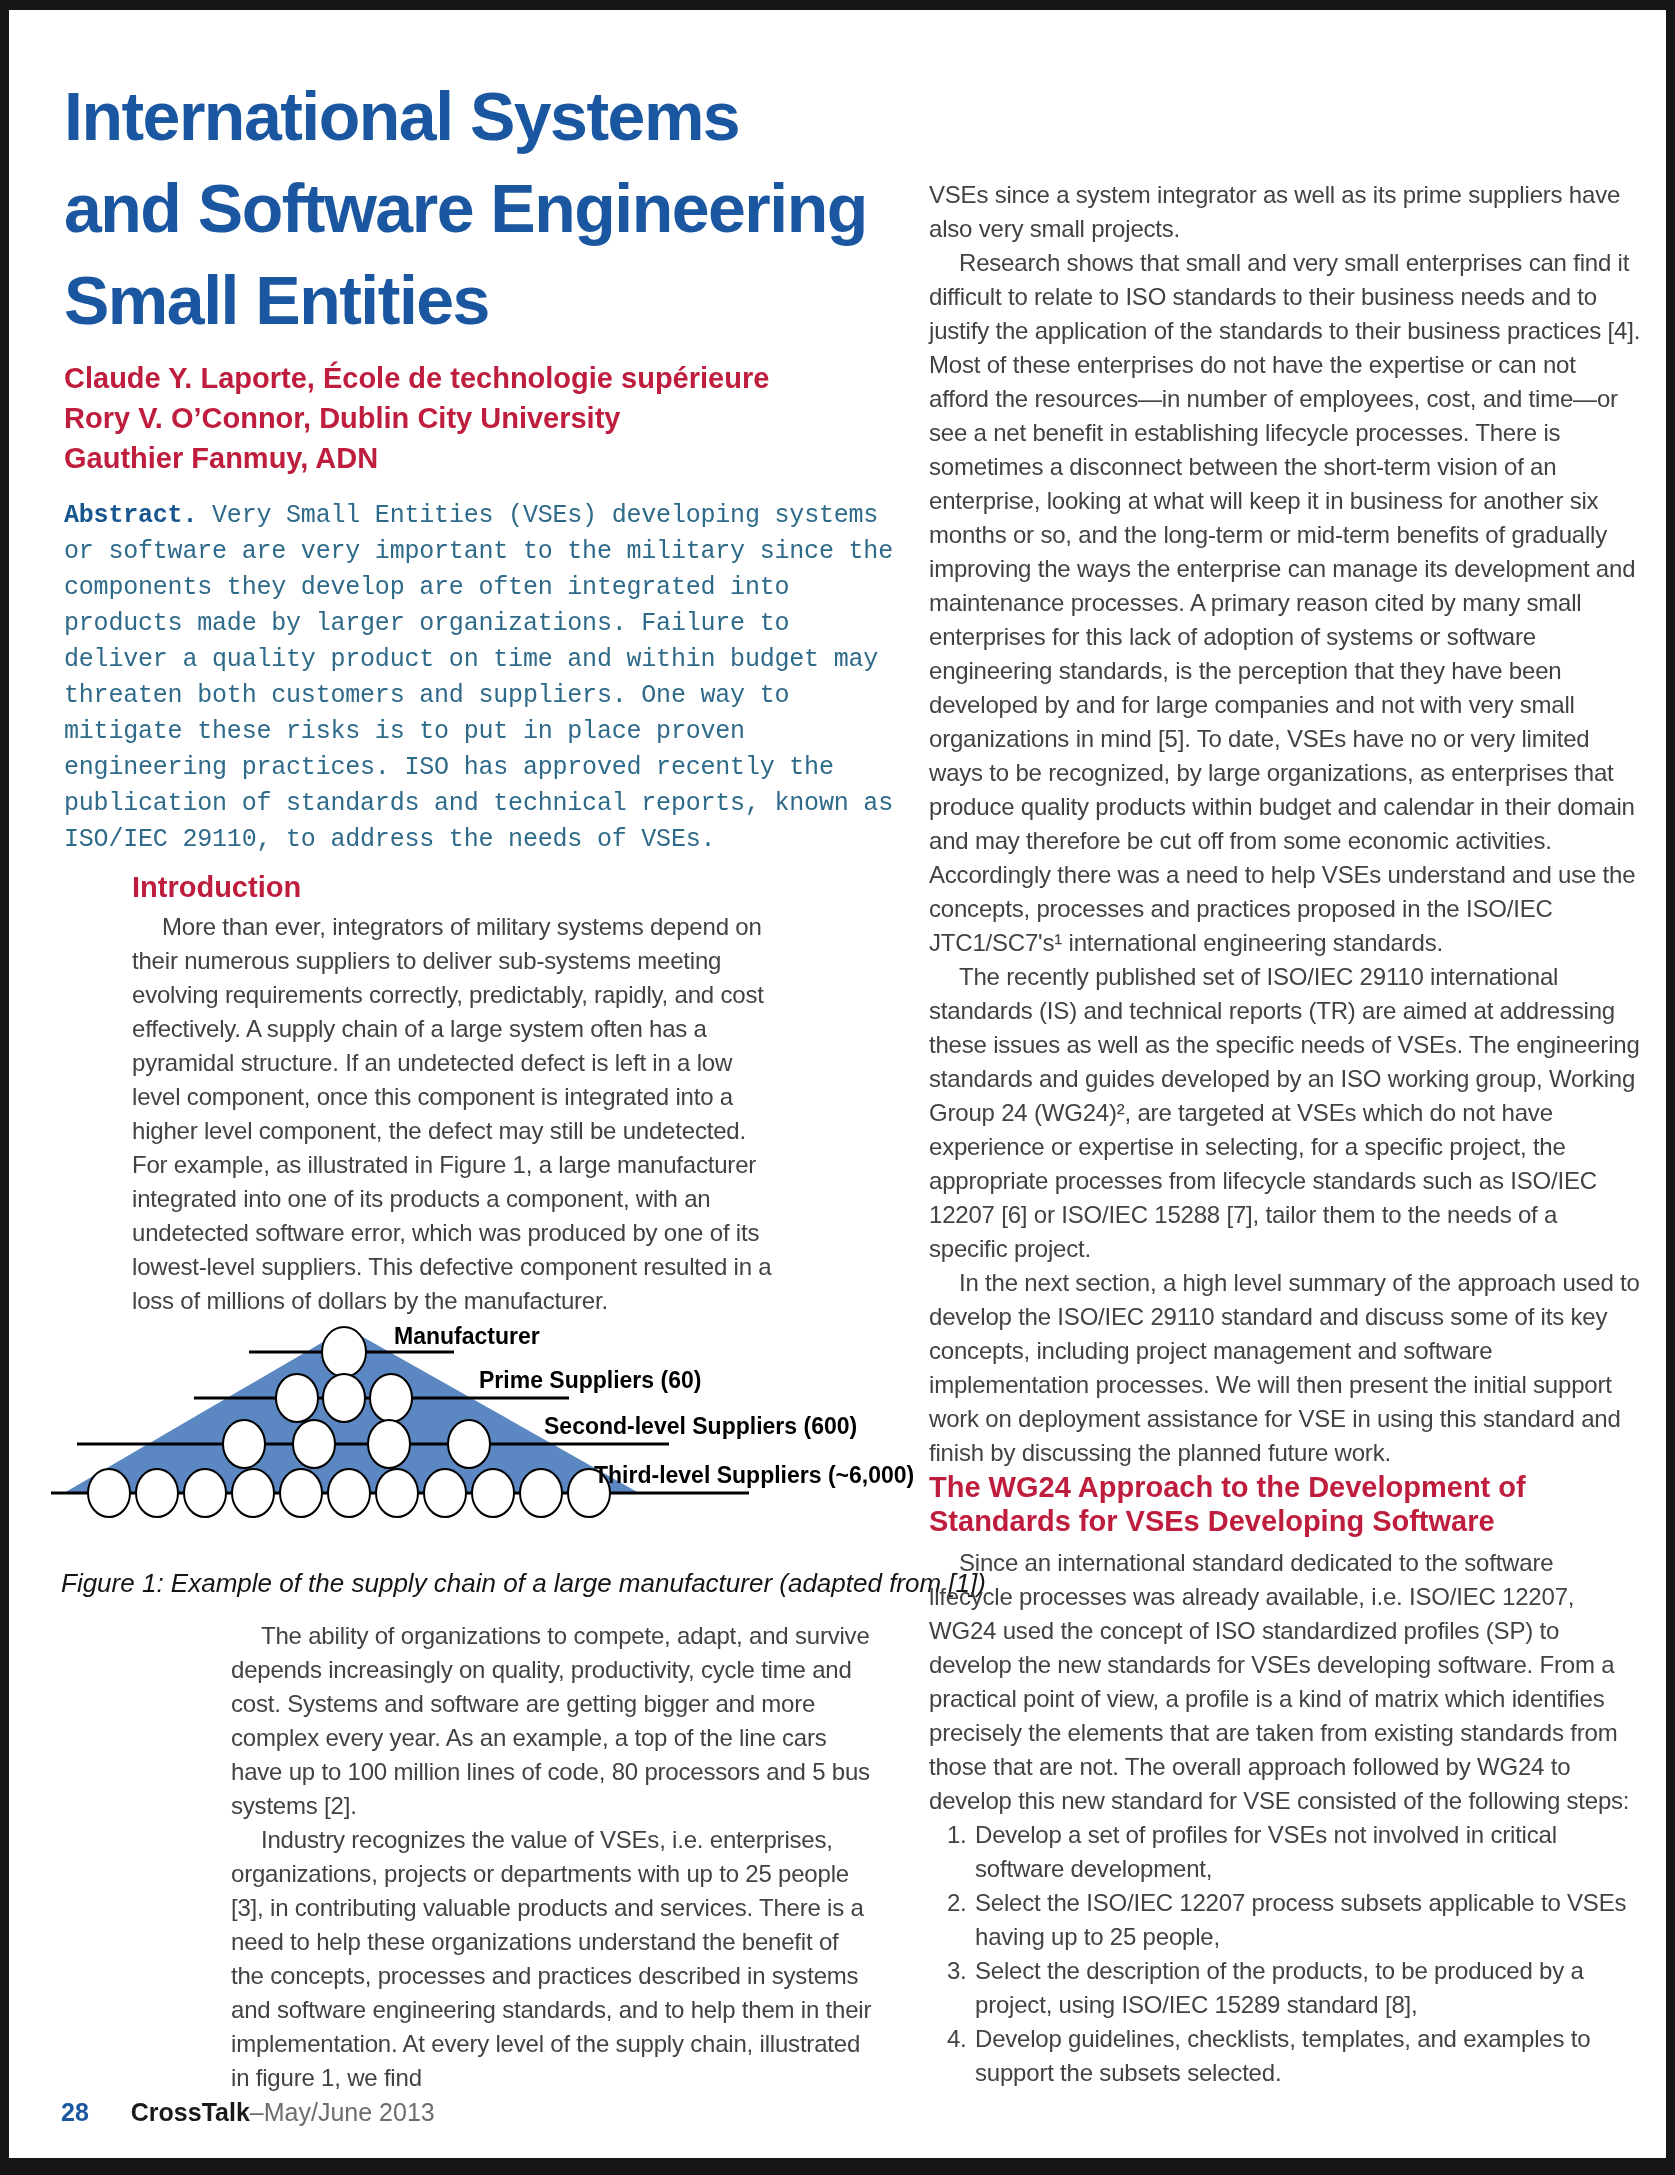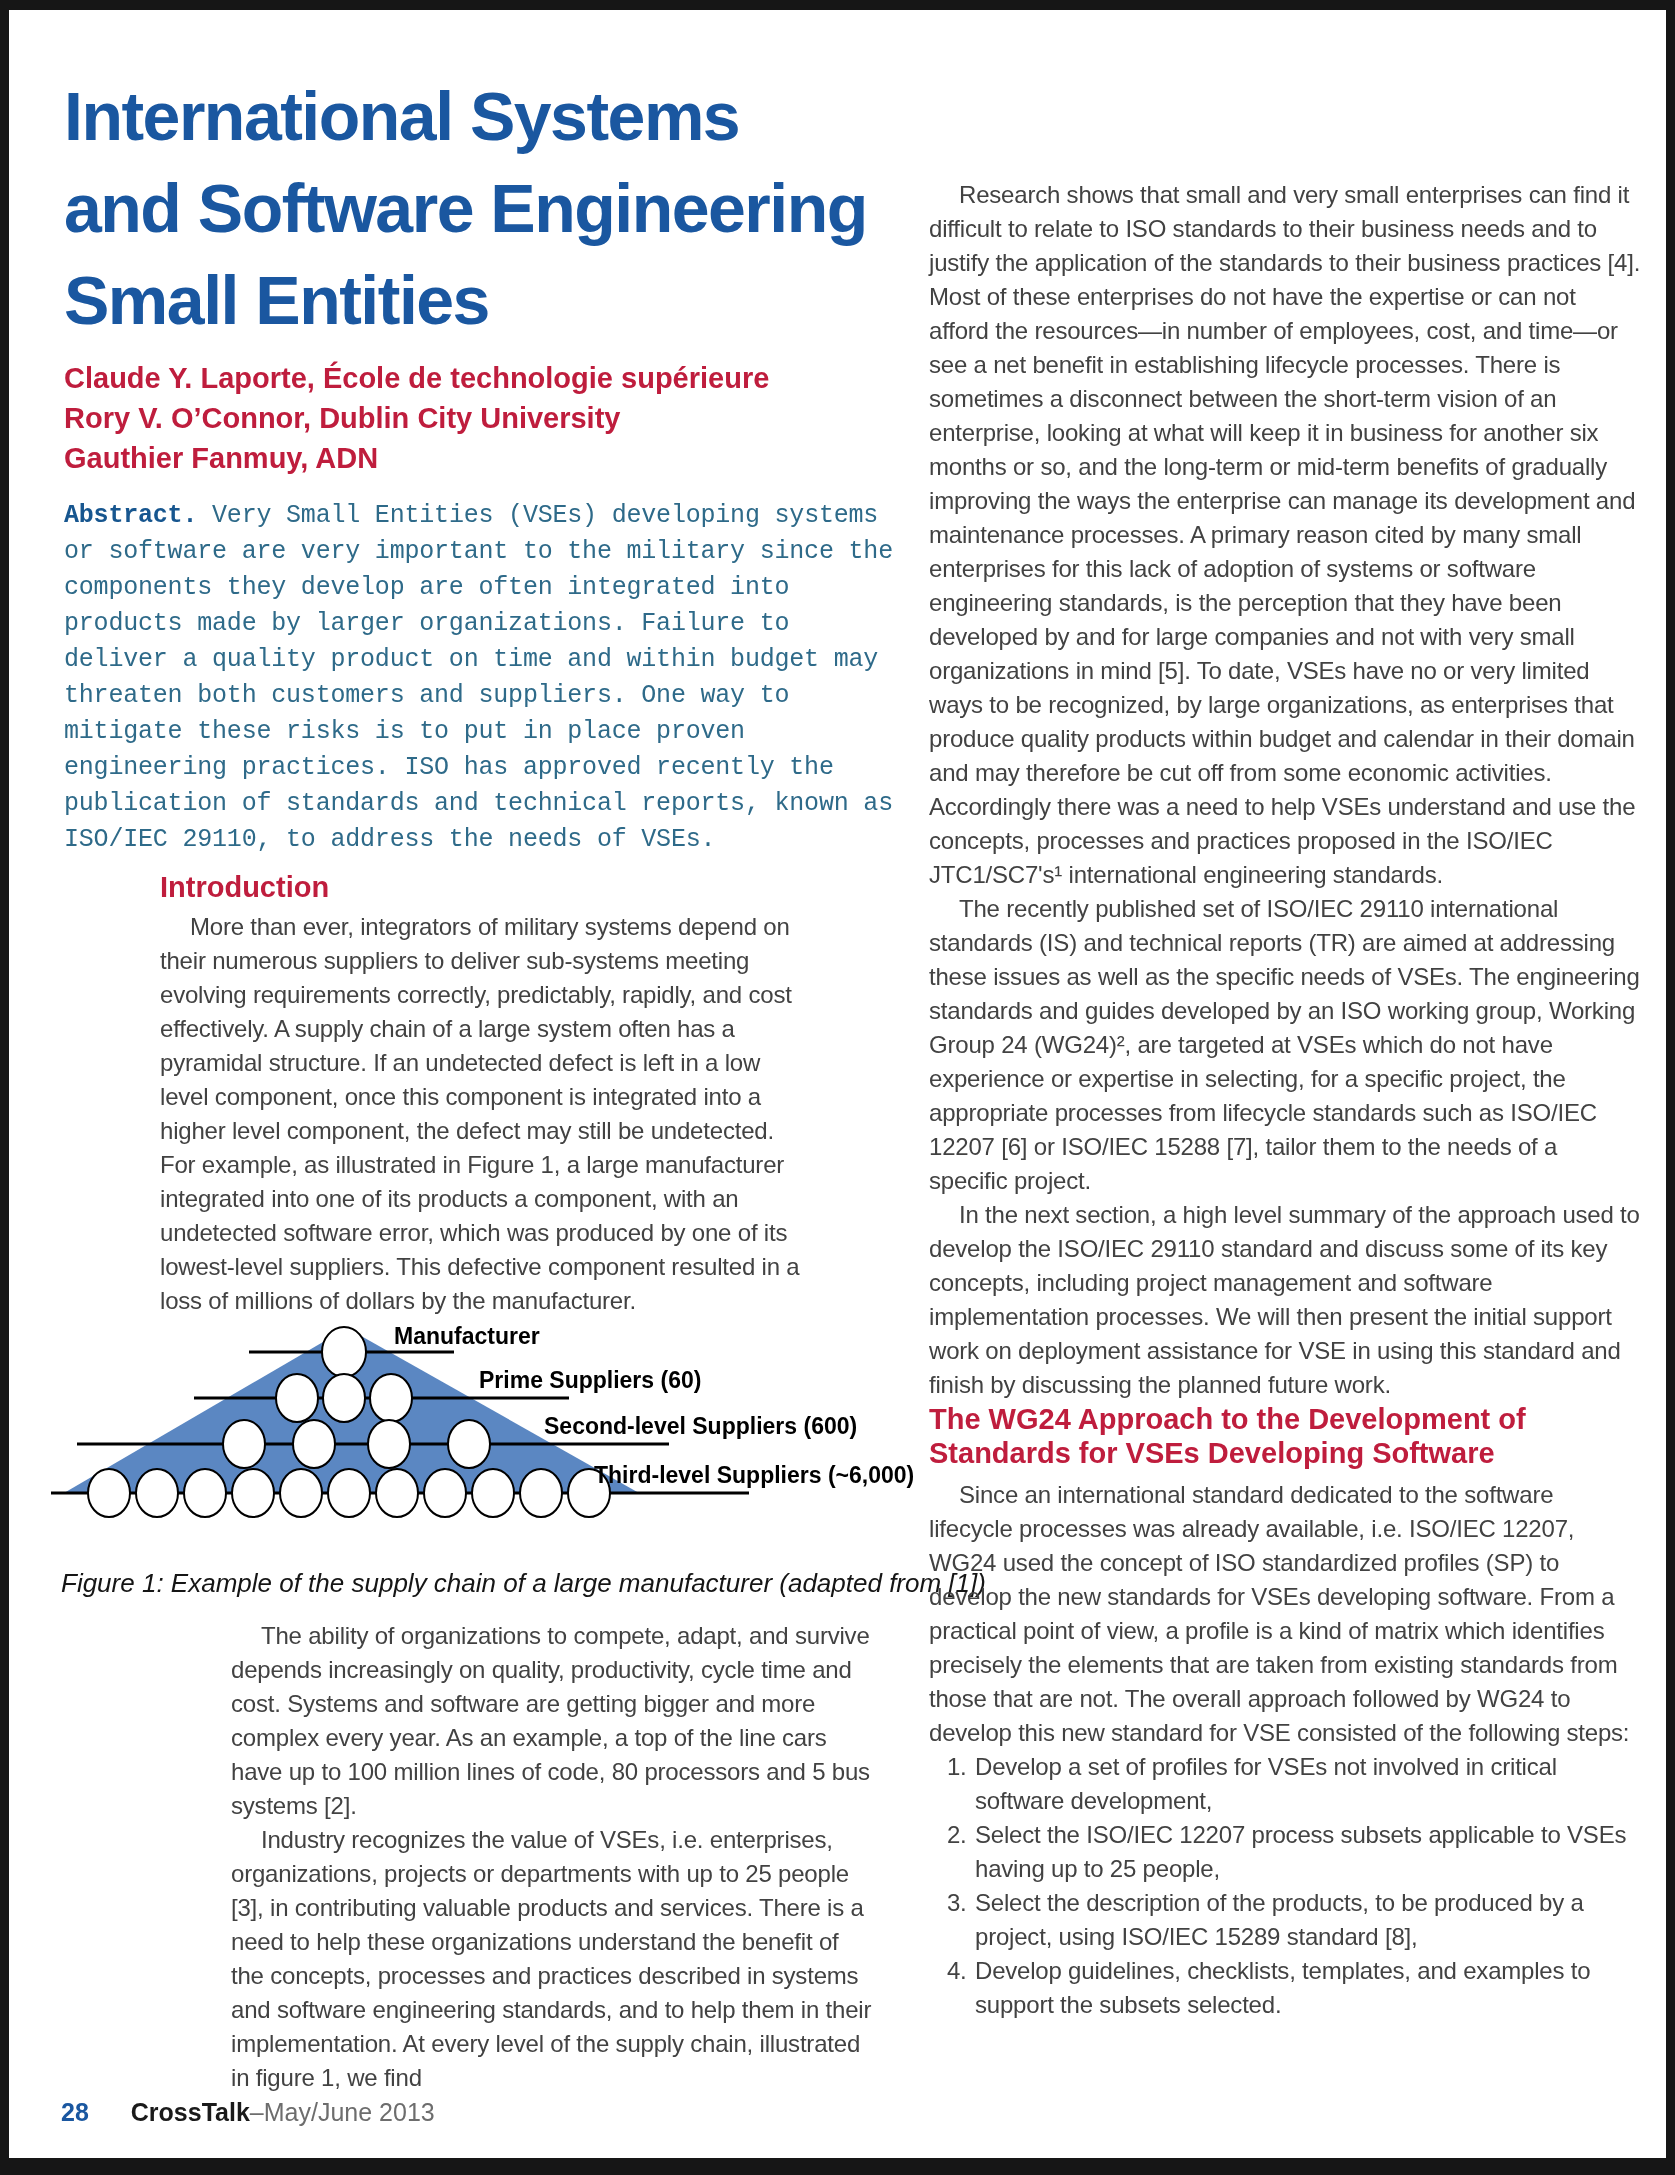--- a/index.html
+++ b/index.html
@@ -37,21 +37,21 @@
   .abstract {
     margin-top:20px;
     font-size:25px; line-height:36px; letter-spacing:-0.2px;
     color:#2e6a89; width:830px;font-family:Liberation Mono, monospace;
   }
   .abstract .ab-label { font-weight:bold; color:#17568f; }
 
   .body-text { font-size:24px; line-height:34px; letter-spacing:-0.2px; color:#424242; }
   .indent { text-indent:30px; }
 
-  .intro-block { margin-left:96px; width:645px; margin-top:12px; }
+  .intro-block { margin-left:68px; width:645px; margin-top:12px; }
   .section-heading-red {
     font-size:29px; line-height:34px; font-weight:bold; color:#bf1d3d;
     margin:0 0 6px 0;
   }
   .figure-wrap { margin-left:-15px; margin-top:4px; width:880px; }
   .fig-caption {
     margin-top:26px; margin-left:-3px;
     font-size:26px; line-height:32px; font-style:italic; color:#151515;
     white-space:nowrap;
   }
@@ -148,20 +148,21 @@
     <div class="fig-caption">Figure 1: Example of the supply chain of a large manufacturer (adapted from [1])</div>
 
     <div class="post-fig">
       <div class="body-text indent">The ability of organizations to compete, adapt, and survive depends increasingly on quality, productivity, cycle time and cost. Systems and software are getting bigger and more complex every year. As an example, a top of the line cars have up to 100 million lines of code, 80 processors and 5 bus systems [2].</div>
       <div class="body-text indent">Industry recognizes the value of VSEs, i.e. enterprises, organizations, projects or departments with up to 25 people [3], in contributing valuable products and services. There is a need to help these organizations understand the benefit of the concepts, processes and practices described in systems and software engineering standards, and to help them in their implementation. At every level of the supply chain, illustrated in figure 1, we find</div>
     </div>
   </div>
 
   <div class="rightcol">
     <div class="rc-flow">
+      <div class="body-text">VSEs since a system integrator as well as its prime suppliers have also very small projects.</div>
       <div class="body-text indent">Research shows that small and very small enterprises can find it difficult to relate to ISO standards to their business needs and to justify the application of the standards to their business practices [4]. Most of these enterprises do not have the expertise or can not afford the resources—in number of employees, cost, and time—or see a net benefit in establishing lifecycle processes. There is sometimes a disconnect between the short-term vision of an enterprise, looking at what will keep it in business for another six months or so, and the long-term or mid-term benefits of gradually improving the ways the enterprise can manage its development and maintenance processes. A primary reason cited by many small enterprises for this lack of adoption of systems or software engineering standards, is the perception that they have been developed by and for large companies and not with very small organizations in mind [5]. To date, VSEs have no or very limited ways to be recognized, by large organizations, as enterprises that produce quality products within budget and calendar in their domain and may therefore be cut off from some economic activities. Accordingly there was a need to help VSEs understand and use the concepts, processes and practices proposed in the ISO/IEC JTC1/SC7's¹ international engineering standards.</div>
       <div class="body-text indent">The recently published set of ISO/IEC 29110 international standards (IS) and technical reports (TR) are aimed at addressing these issues as well as the specific needs of VSEs. The engineering standards and guides developed by an ISO working group, Working Group 24 (WG24)², are targeted at VSEs which do not have experience or expertise in selecting, for a specific project, the appropriate processes from lifecycle standards such as ISO/IEC 12207 [6] or ISO/IEC 15288 [7], tailor them to the needs of a specific project.</div>
       <div class="body-text indent">In the next section, a high level summary of the approach used to develop the ISO/IEC 29110 standard and discuss some of its key concepts, including project management and software implementation processes. We will then present the initial support work on deployment assistance for VSE in using this standard and finish by discussing the planned future work.</div>
 
       <div class="section-heading-red rc-heading">The WG24 Approach to the Development of Standards for VSEs Developing Software</div>
 
       <div class="body-text indent">Since an international standard dedicated to the software lifecycle processes was already available, i.e. ISO/IEC 12207, WG24 used the concept of ISO standardized profiles (SP) to develop the new standards for VSEs developing software. From a practical point of view, a profile is a kind of matrix which identifies precisely the elements that are taken from existing standards from those that are not. The overall approach followed by WG24 to develop this new standard for VSE consisted of the following steps:</div>
 
       <ol class="steps body-text">
         <li>Develop a set of profiles for VSEs not involved in critical software development,</li>

